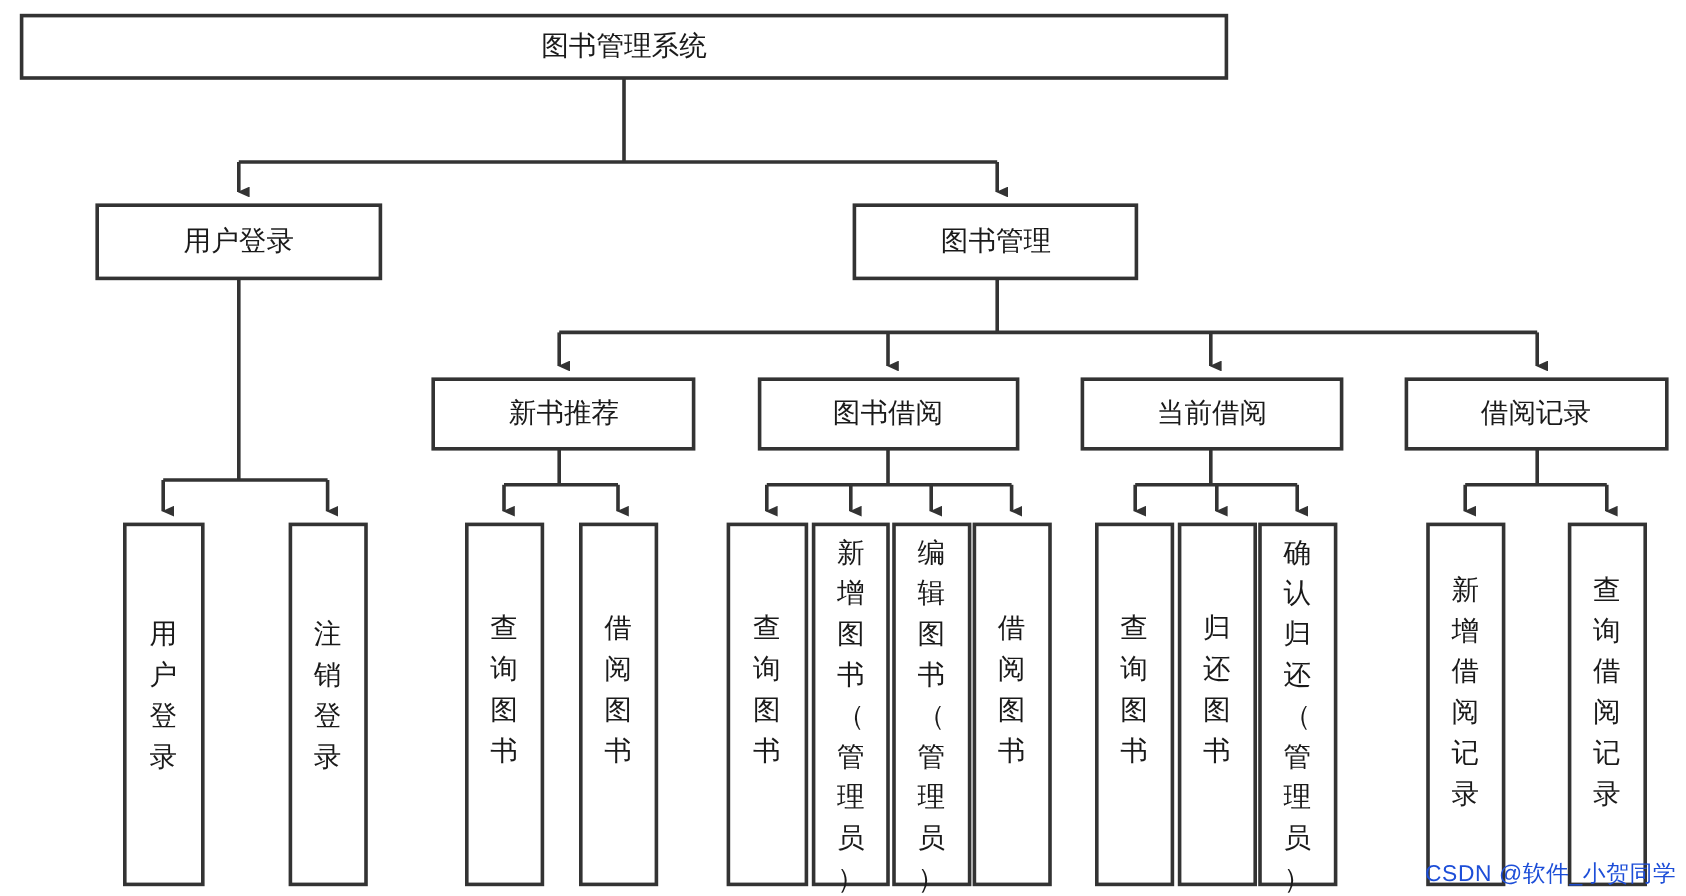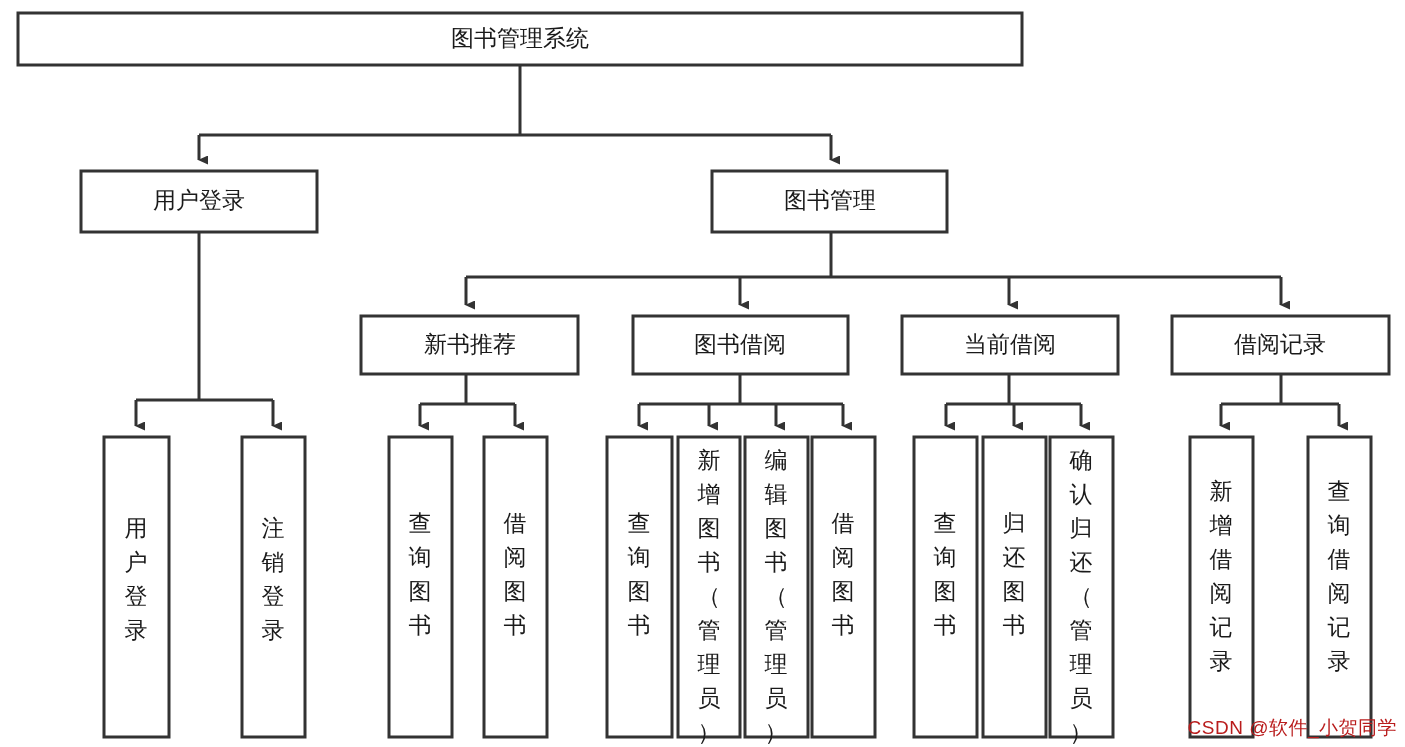--- a/index.html
+++ b/index.html
@@ -48,21 +48,21 @@
     font-size: 23px;
     fill: #1a1a1a;
     text-anchor: middle;
   }
   .watermark {
     position: absolute;
     right: 8px;
     bottom: 6px;
     font-family: "Liberation Sans", "DejaVu Sans", sans-serif;
     font-size: 19px;
-    color: #b91c1c;
+    color: #1d4ed8;
     white-space: nowrap;
     letter-spacing: 0.5px;
     pointer-events: none;
   }
 </style>
 </head>
 <body>
 
 <div id="diagram-root">
   <svg class="diagram-canvas" viewBox="0 0 1405 747">

